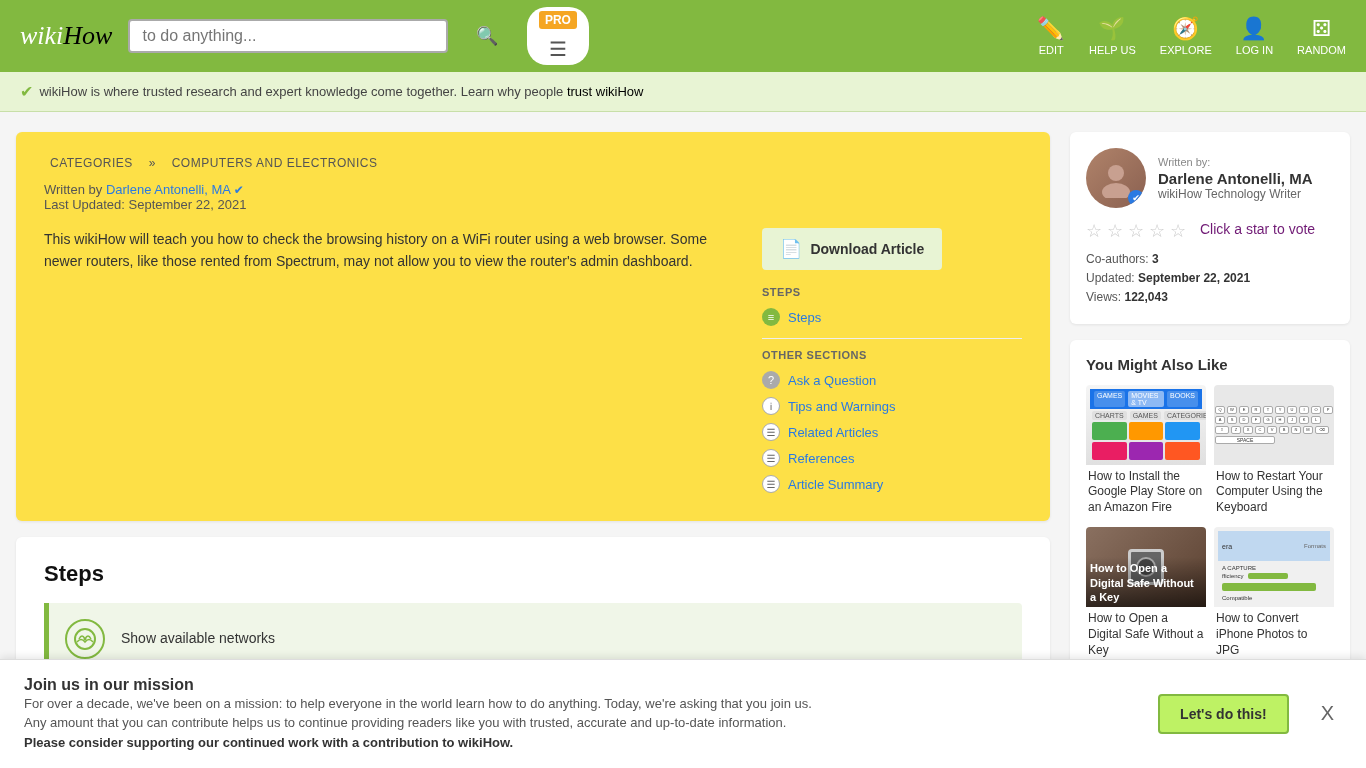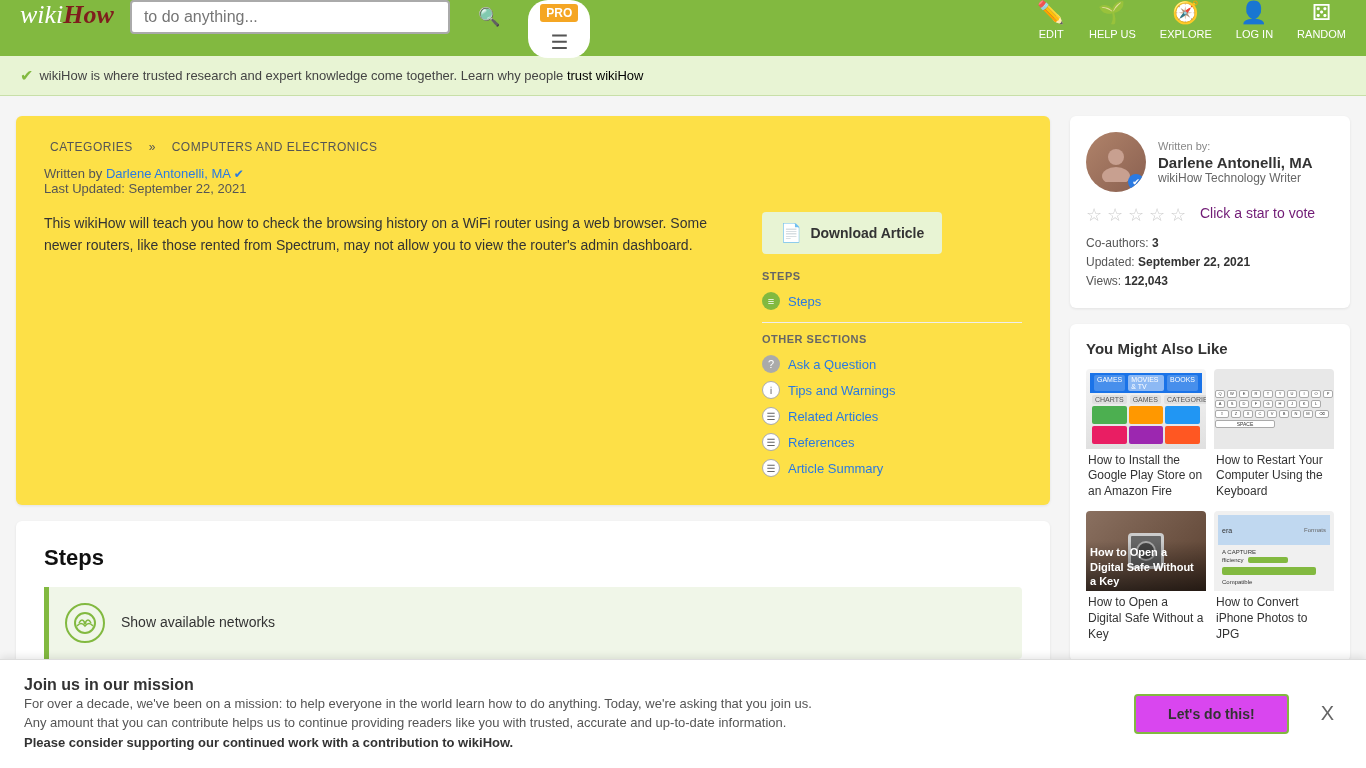--- a/index.html
+++ b/index.html
@@ -2,41 +2,41 @@
 <html><head>
   <meta charset="utf-8">
   <style>
     * { box-sizing: border-box; margin: 0; padding: 0; }
     body { font-family: 'Helvetica Neue', Arial, sans-serif; font-size: 14px; color: #333; background: #f5f5f5; }
 
     
     .header {
       background: #82b940;
       display: flex;
-      align-items: flex-start;
+      align-items: center;
       padding: 0 20px;
-      height: 56px;
+      height: 72px;
       gap: 16px;
     }
     .logo {
       display: flex;
       align-items: center;
       gap: 0;
     }
     .logo-wiki {
       font-size: 26px;
       font-weight: 300;
       color: white;
       font-family: Georgia, serif;
       font-style: italic;
     }
     .logo-how {
       font-size: 26px;
-      font-weight: 700;
-      color: #7f1d1d;
+      font-weight: 400;
+      color: #000000;
       font-family: Georgia, serif;
       font-style: italic;
     }
     .search-bar {
       display: flex;
       align-items: center;
       background: white;
       border-radius: 4px;
       padding: 6px 12px;
       flex: 1;
@@ -539,24 +539,24 @@
       color: #333;
     }
     .join-text {
       font-size: 13px;
       color: #555;
       line-height: 1.5;
       max-width: 800px;
     }
     .join-text strong { color: #333; }
     .join-cta {
-      background: #d946ef;
+      background: #bef264;
       border: 2px solid #82b940;
       color: #333;
-      padding: 10px 32px;
+      padding: 10px 20px;
       border-radius: 4px;
       font-size: 14px;
       font-weight: 600;
       cursor: pointer;
       white-space: nowrap;
     }
     .join-close {
       font-size: 20px;
       cursor: pointer;
       color: #666;

